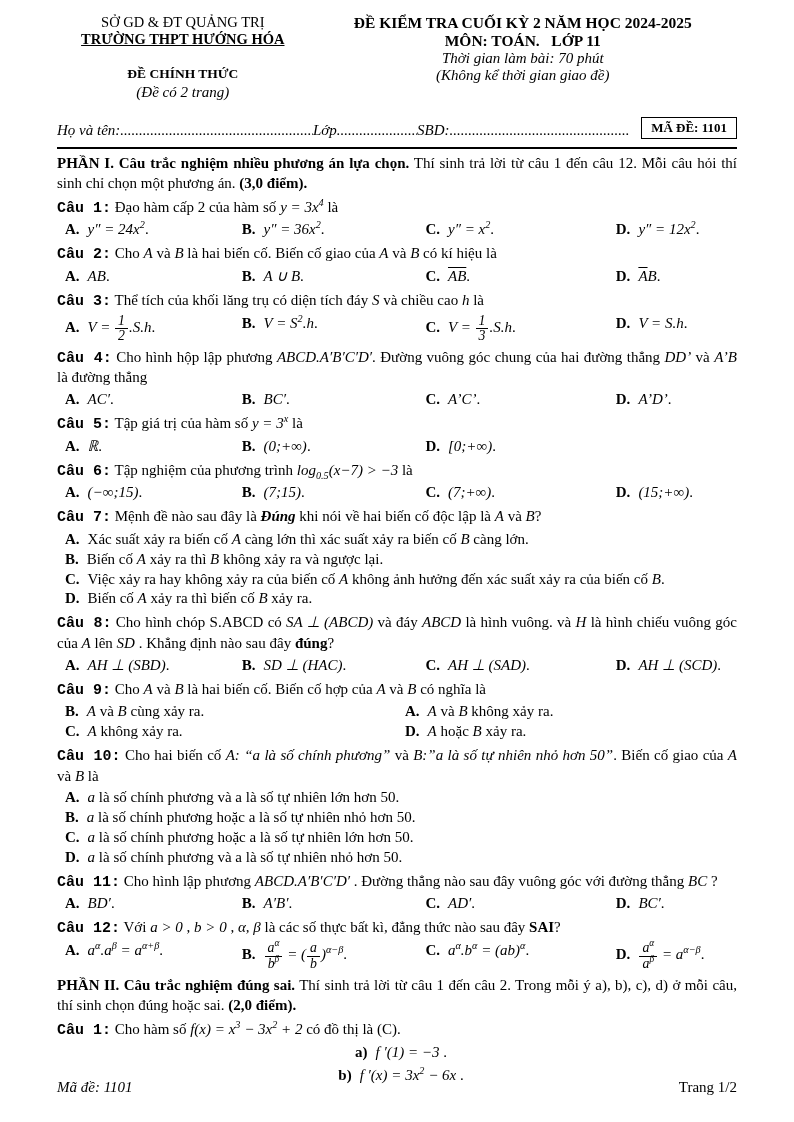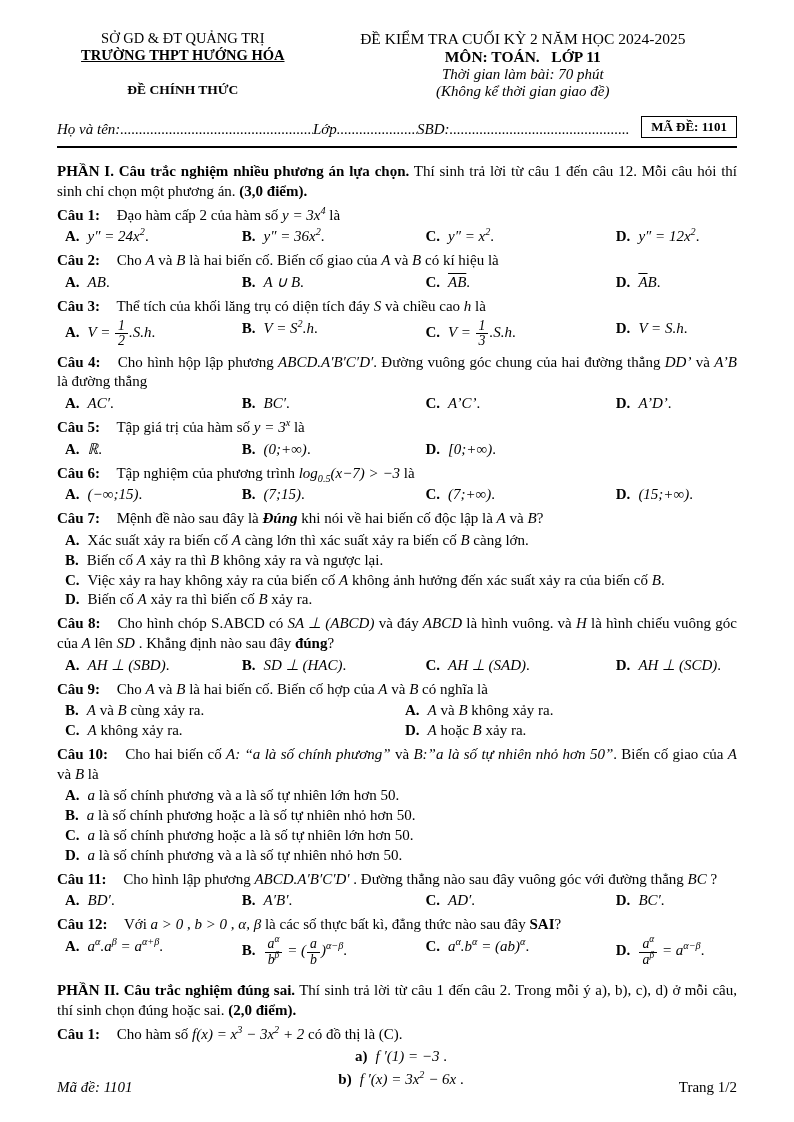--- a/index.html
+++ b/index.html
@@ -2,52 +2,52 @@
 <html><head>
 <meta charset="utf-8">
 <style>
   * { margin:0; padding:0; box-sizing:border-box; }
   html,body { background:#fff; }
   body {
     width:794px; height:1122px;
     font-family:"Liberation Serif", serif;
     font-size:15px; color:#000;
   }
-  .page { position:relative; width:794px; height:1122px; padding:30px 57px 40px 57px; background:#fff; }
+  .page { position:relative; width:794px; height:1122px; padding:14px 57px 40px 57px; background:#fff; }
 
   
   .hdr { display:flex; }
   .hdr-left  { width:37%; text-align:center; }
   .hdr-right { width:63%; text-align:center; }
   .h-l1 { font-size:14.5px; }
   .h-l2 { font-size:14.5px; font-weight:bold; text-decoration:underline; }
   .h-l3 { font-size:13.5px; font-weight:bold; margin-top:18px; }
   .h-l4 { font-style:italic; margin-top:2px; }
-  .h-r1 { font-size:15.5px; font-weight:normal; }
+  .h-r1 { font-size:15.5px; font-weight:bold; }
   .h-r2 { font-size:15.5px; font-weight:bold; }
   .h-r3 { font-style:italic; }
   .h-r4 { font-style:italic; }
 
   
   .student-line { display:flex; align-items:flex-end; margin-top:16px; font-style:italic; }
   .sl-name  { flex:0 0 256px; overflow:hidden; white-space:nowrap; }
   .sl-class { flex:0 0 104px; overflow:hidden; white-space:nowrap; }
   .sl-sbd   { flex:1 1 auto;  overflow:hidden; white-space:nowrap; margin-right:12px; }
   .code-box { flex:0 0 auto; font-style:normal; font-weight:bold; font-size:13px;
               border:1.5px solid #000; padding:2px 9px; }
 
   .rule { border:0; border-top:2px solid #000; margin-top:8px; }
 
   
   #content { margin-top:5px; }
-  .sec-heading { text-align:justify; margin-top:14px; line-height:1.32; }
+  .sec-heading { text-align:justify; margin-top:5px; line-height:1.32; }
   .bold { font-weight:bold; }
   .question { margin-top:4px; }
   .stem { text-align:justify; line-height:1.32; }
-  .qlabel { margin-right:13px; }
+  .qlabel { margin-right:0;font-family:Liberation Mono, monospace; }
   .opts { display:flex; flex-wrap:wrap; margin-top:2px; line-height:1.32; }
   .opt { padding-left:8px; }
   .cols-4 .opt:nth-child(1) { width:26%; }
   .cols-4 .opt:nth-child(2) { width:27%; }
   .cols-4 .opt:nth-child(3) { width:28%; }
   .cols-4 .opt:nth-child(4) { width:19%; }
   .cols-2 .opt { width:50%; }
   .cols-1 .opt { width:100%; }
   .okey { margin-right:8px; }
   .ikey { margin-right:8px; font-weight:bold; }
@@ -71,20 +71,21 @@
 </head>
 <body>
 
 <div class="page">
 
   <header class="hdr">
     <div class="hdr-left">
       <div class="h-l1">SỞ GD &amp; ĐT QUẢNG TRỊ</div>
       <div class="h-l2">TRƯỜNG THPT HƯỚNG HÓA</div>
       <div class="h-l3">ĐỀ CHÍNH THỨC</div>
+      <div class="h-l4">(Đề có 2 trang)</div>
     </div>
     <div class="hdr-right">
       <div class="h-r1">ĐỀ KIỂM TRA CUỐI KỲ 2 NĂM HỌC 2024-2025</div>
       <div class="h-r2">MÔN: TOÁN.&nbsp;&nbsp;&nbsp;LỚP 11</div>
       <div class="h-r3">Thời gian làm bài: 70 phút</div>
       <div class="h-r4">(Không kể thời gian giao đề)</div>
     </div>
   </header>
 
   <div class="student-line">

